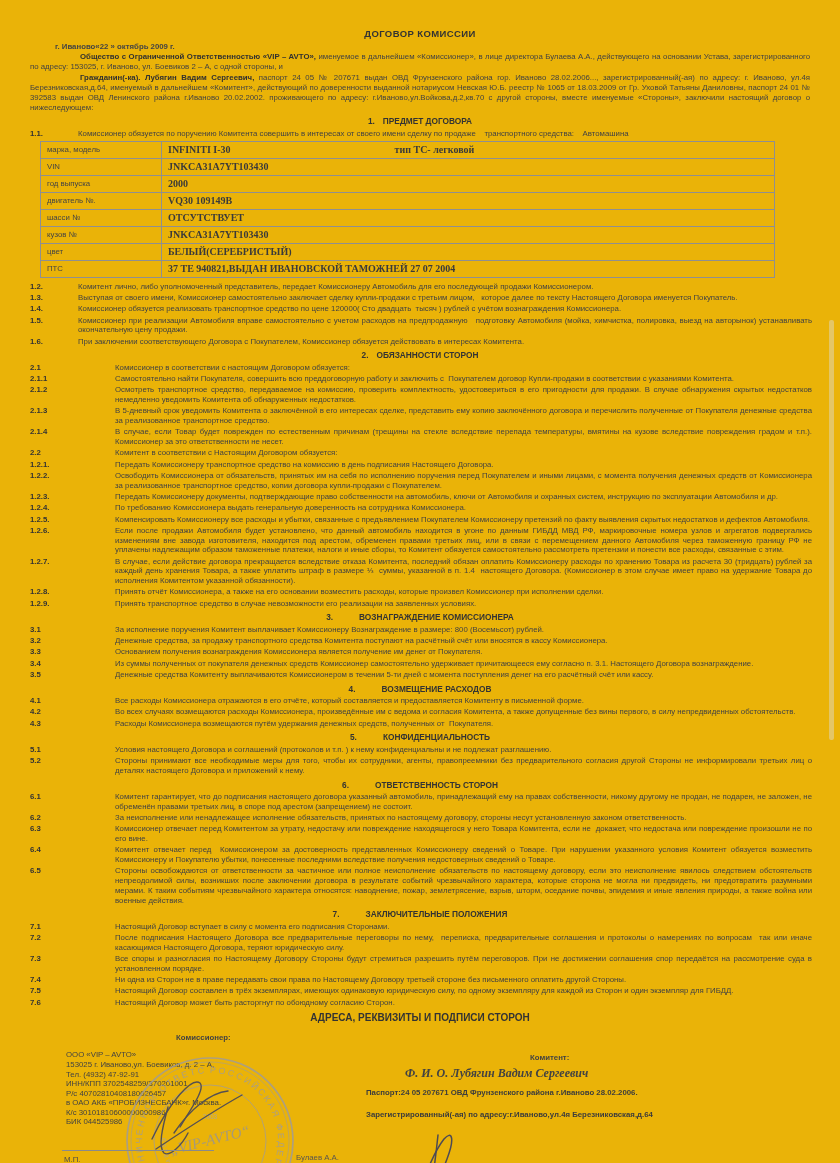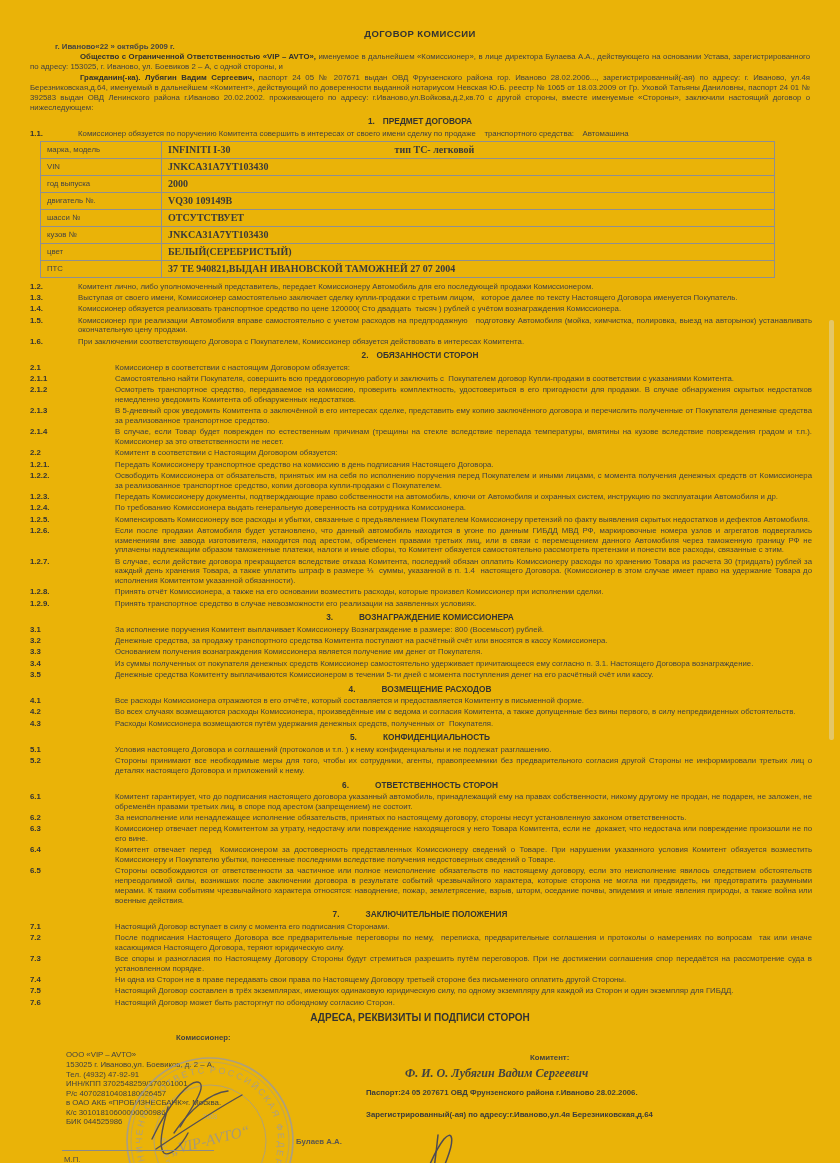--- a/index.html
+++ b/index.html
@@ -31,21 +31,21 @@
   .footer{position:relative;height:239px;font-size:7.8px;color:#424242;}
   .f-abs{position:absolute;}
   .komiss-h{left:176px;top:10px;font-weight:700;text-align:right;}
   .komit-h{left:530px;top:30px;font-weight:700;}
   .left-lines{left:66px;top:27px;line-height:9.6px;width:240px;}
   .r-fio{left:366px;top:43px;font-style:italic;font-family:"Liberation Serif",serif;font-weight:700;font-size:12px;padding-left:39px;}
   .r-pass{left:366px;top:65px;font-weight:700;color:#3c3c3c;}
   .r-reg{left:366px;top:87px;font-weight:700;color:#3c3c3c;}
   .mp-line{left:62px;top:127px;width:152px;border-top:1px solid #8a8a8a;height:0;}
   .mp{left:64px;top:132px;color:#4a4a4a;}
-  .bulaev{left:296px;top:114px;color:#5a5650;font-weight:bold;}
+  .bulaev{left:296px;top:130px;color:#5a5650;}
   .stamp-wrap{left:124px;top:32px;width:172px;height:172px;opacity:.85;}
   .sig-dir{left:138px;top:44px;width:140px;height:100px;}
   .sig-kom{left:396px;top:106px;width:92px;height:128px;}
   .smudge{position:absolute;right:6px;top:320px;width:5px;height:420px;background:#dededa;opacity:.45;border-radius:2px;}
 </style>
 </head>
 <body>
 
 <div class="page">
 

